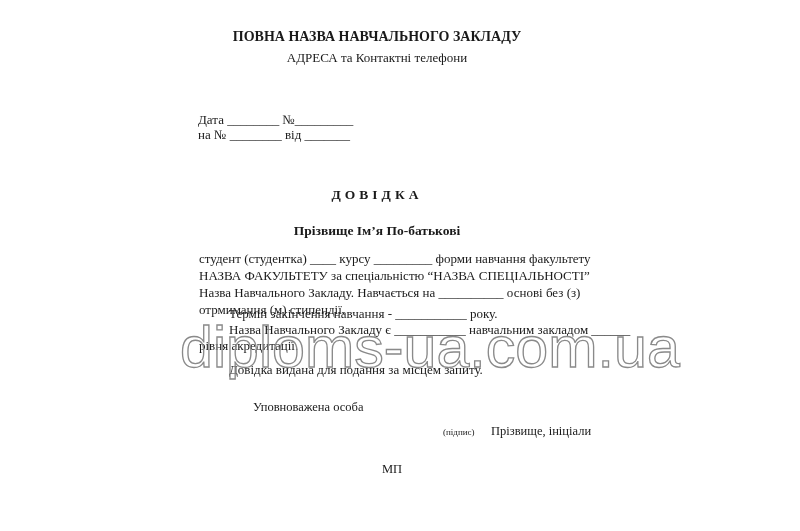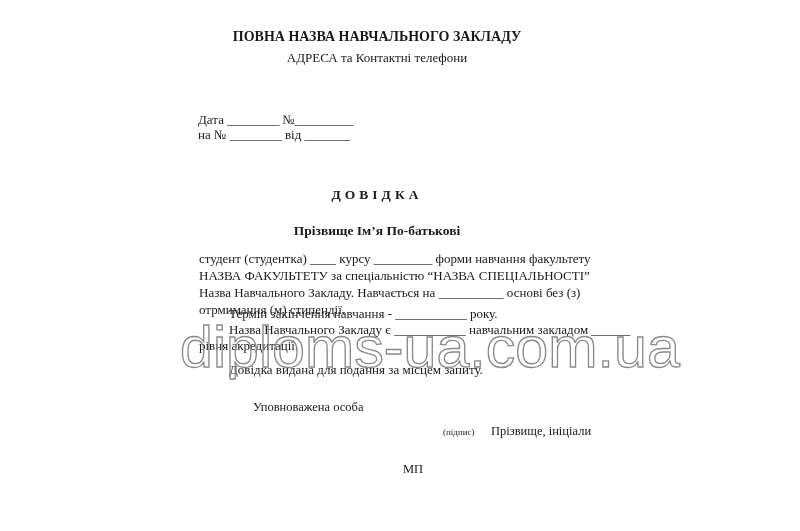--- a/index.html
+++ b/index.html
@@ -40,16 +40,16 @@
   <div class="abs body-text" style="top:250px;">студент (студентка) ____ курсу _________ форми навчання факультету НАЗВА ФАКУЛЬТЕТУ за спеціальністю “НАЗВА СПЕЦІАЛЬНОСТІ”  Назва Навчального Закладу. Навчається на __________ основі без (з) отрмимання (м) стипендії.</div>
 
   <div class="abs line" style="left:229px; top:306px;">Термін закінчення навчання - ___________ року.</div>
   <div class="abs line" style="left:229px; top:322px;">Назва Навчального Закладу є ___________ навчальним закладом ______</div>
   <div class="abs line" style="left:199px; top:338px;">рівня акредитації.</div>
   <div class="abs line" style="left:229px; top:362px;">Довідка видана для подання за місцем запиту.</div>
 
   <div class="abs sig" style="left:253px; top:400px;">Уповноважена особа</div>
   <div class="abs sig-small" style="left:427px; top:427px;">(підпис)</div>
   <div class="abs sig" style="left:491px; top:424px;text-align:center;">Прізвище, ініціали</div>
-  <div class="abs sig" style="left:403px; top:462px;text-align:right;">МП</div>
+  <div class="abs sig" style="left:382px; top:462px;text-align:right;">МП</div>
 
   <div class="watermark">diploms-ua.com.ua</div>
 </div>
 
 </body></html>

